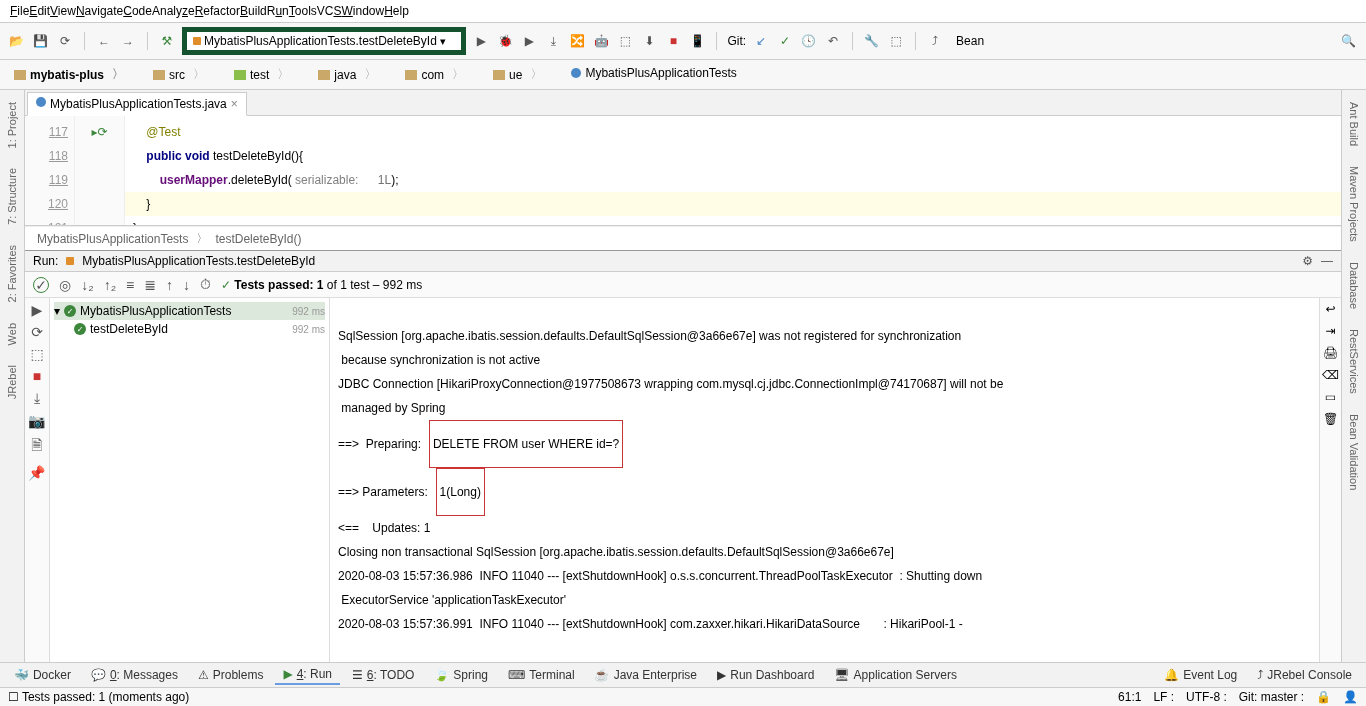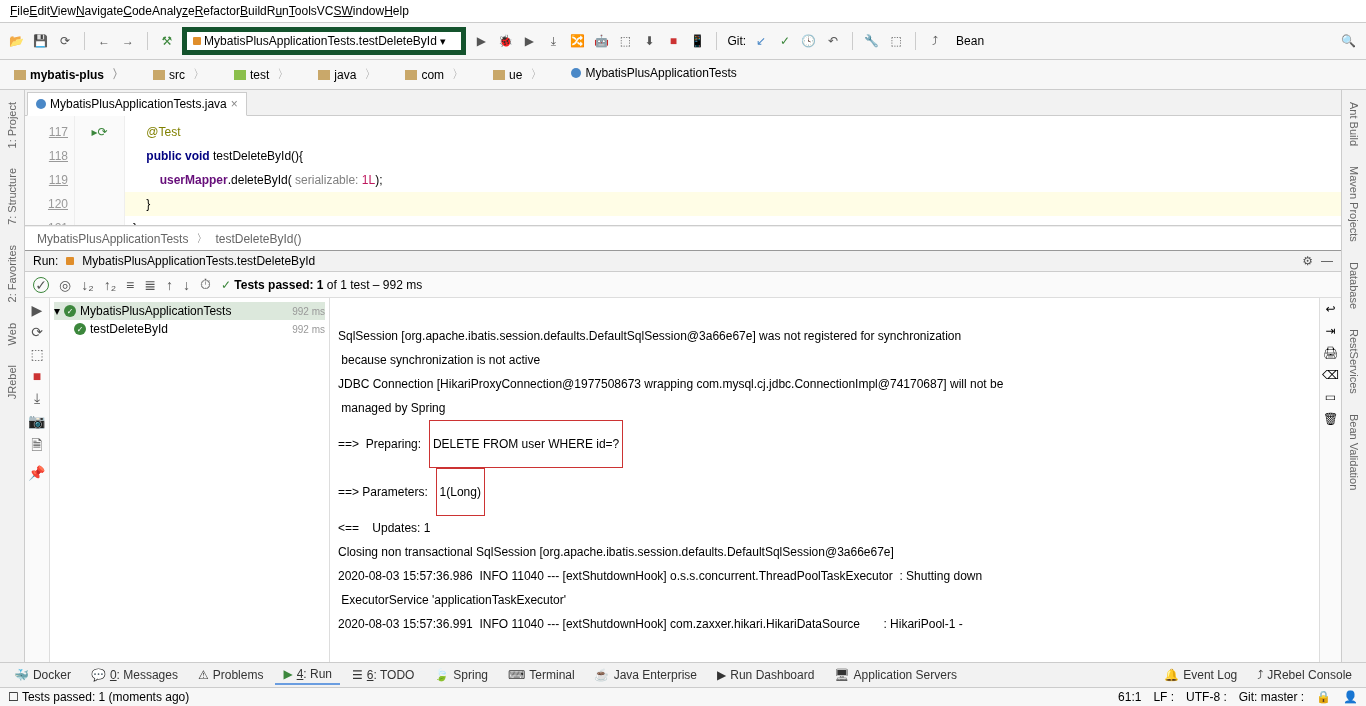--- a/index.html
+++ b/index.html
@@ -19,34 +19,34 @@
 .bc .folder-icon.green { background: #8bbf4c; }
 .bc .class-icon { width: 10px; height: 10px; border-radius: 50%; background: #4a88c7; display: inline-block; }
 .bc.bold { font-weight: bold; }
 .middle { flex: 1; display: flex; overflow: hidden; }
 .left-gutter { width: 25px; background: #f2f2f2; border-right: 1px solid #ccc; display: flex; flex-direction: column; align-items: center; gap: 8px; padding-top: 6px; }
 .left-gutter .vlabel { writing-mode: vertical-rl; transform: rotate(180deg); font-size: 11px; color: #666; display: flex; align-items: center; gap: 4px; padding: 6px 0; cursor: pointer;}
 .right-gutter { width: 25px; background: #f2f2f2; border-left: 1px solid #ccc; display: flex; flex-direction: column; align-items: center; gap: 8px; padding-top: 6px; }
 .right-gutter .vlabel { writing-mode: vertical-rl; font-size: 11px; color: #666; padding: 6px 0; cursor: pointer;}
 .main-area { flex: 1; display: flex; flex-direction: column; }
 .tab-row { display: flex; border-bottom: 1px solid #ccc; background: #f2f2f2; }
-.file-tab { background: #fff; border: 1px solid #ccc; border-bottom: 1px solid #fff; padding: 4px 8px; margin: 2px 2px -1px 2px; display: flex; align-items: center; gap: 4px; }
+.file-tab { background: #fff; border: 1px solid #ccc; border-bottom: 1px solid #fff; padding: 4px 8px; margin: 2px 2px -1px 2px; display: flex; align-items: flex-start; gap: 4px; }
 .file-tab .class-icon { width:10px; height:10px; border-radius:50%; background:#4a88c7; display:inline-block; }
 .file-tab .close { color: #888; cursor: pointer; }
 .editor-wrap { flex: 1; display: flex; overflow: hidden; border-bottom: 1px solid #ccc; }
 .line-nums { width: 50px; background: #fafafa; border-right: 1px solid #eee; text-align: right; padding: 4px 6px 0 0; color: #999; font-family: Consolas, monospace; font-size: 13px; line-height: 24px; text-decoration: underline; }
 .gutter-icons { width: 50px; background: #fafafa; border-right: 1px solid #eee; padding-top: 4px; line-height:24px; text-align:center;}
 .code { flex: 1; padding: 4px 8px; font-family: Consolas, monospace; font-size: 14px; line-height: 24px; background: #fff; position: relative; }
 .code .hl-line { position: absolute; left: 0; right: 0; height: 24px; background: #fffde6; z-index: 0; }
 .code pre { position: relative; z-index: 1; }
 .kw-anno { color: #808000; }
 .kw-java { color: #000080; font-weight: bold; }
 .kw-field { color: #660e7a; font-weight: bold; }
 .kw-param { color: #808080; }
-.kw-lit { color: #be185d; }
+.kw-lit { color: #737373; margin-left: 16px; }
 .editor-crumbs { padding: 4px 12px; color: #666; border-top: 1px solid #eee; font-size: 11px; display:flex; gap:8px; align-items:center;}
 .run-panel { display: flex; flex-direction: column; border-top: 1px solid #999; }
 .run-header { display: flex; align-items: center; justify-content: space-between; padding: 3px 8px; background: #f2f2f2; border-bottom: 1px solid #ccc; }
 .run-header .left { display: flex; align-items: center; gap: 8px; }
 .run-header .icon-btn { cursor: pointer; color: #555; }
 .run-sub-toolbar { display: flex; align-items: center; gap: 10px; padding: 4px 8px; background: #fafafa; border-bottom: 1px solid #ddd; }
 .run-sub-toolbar .icon-btn { color: #555; cursor: pointer; font-size:14px;}
 .run-sub-toolbar .tests-passed { color: #000; }
 .run-body { display: flex; flex: 1; min-height: 240px; }
 .run-left-icons { width: 25px; background: #fafafa; border-right: 1px solid #ddd; display: flex; flex-direction: column; align-items: center; gap: 6px; padding: 4px 0; }

